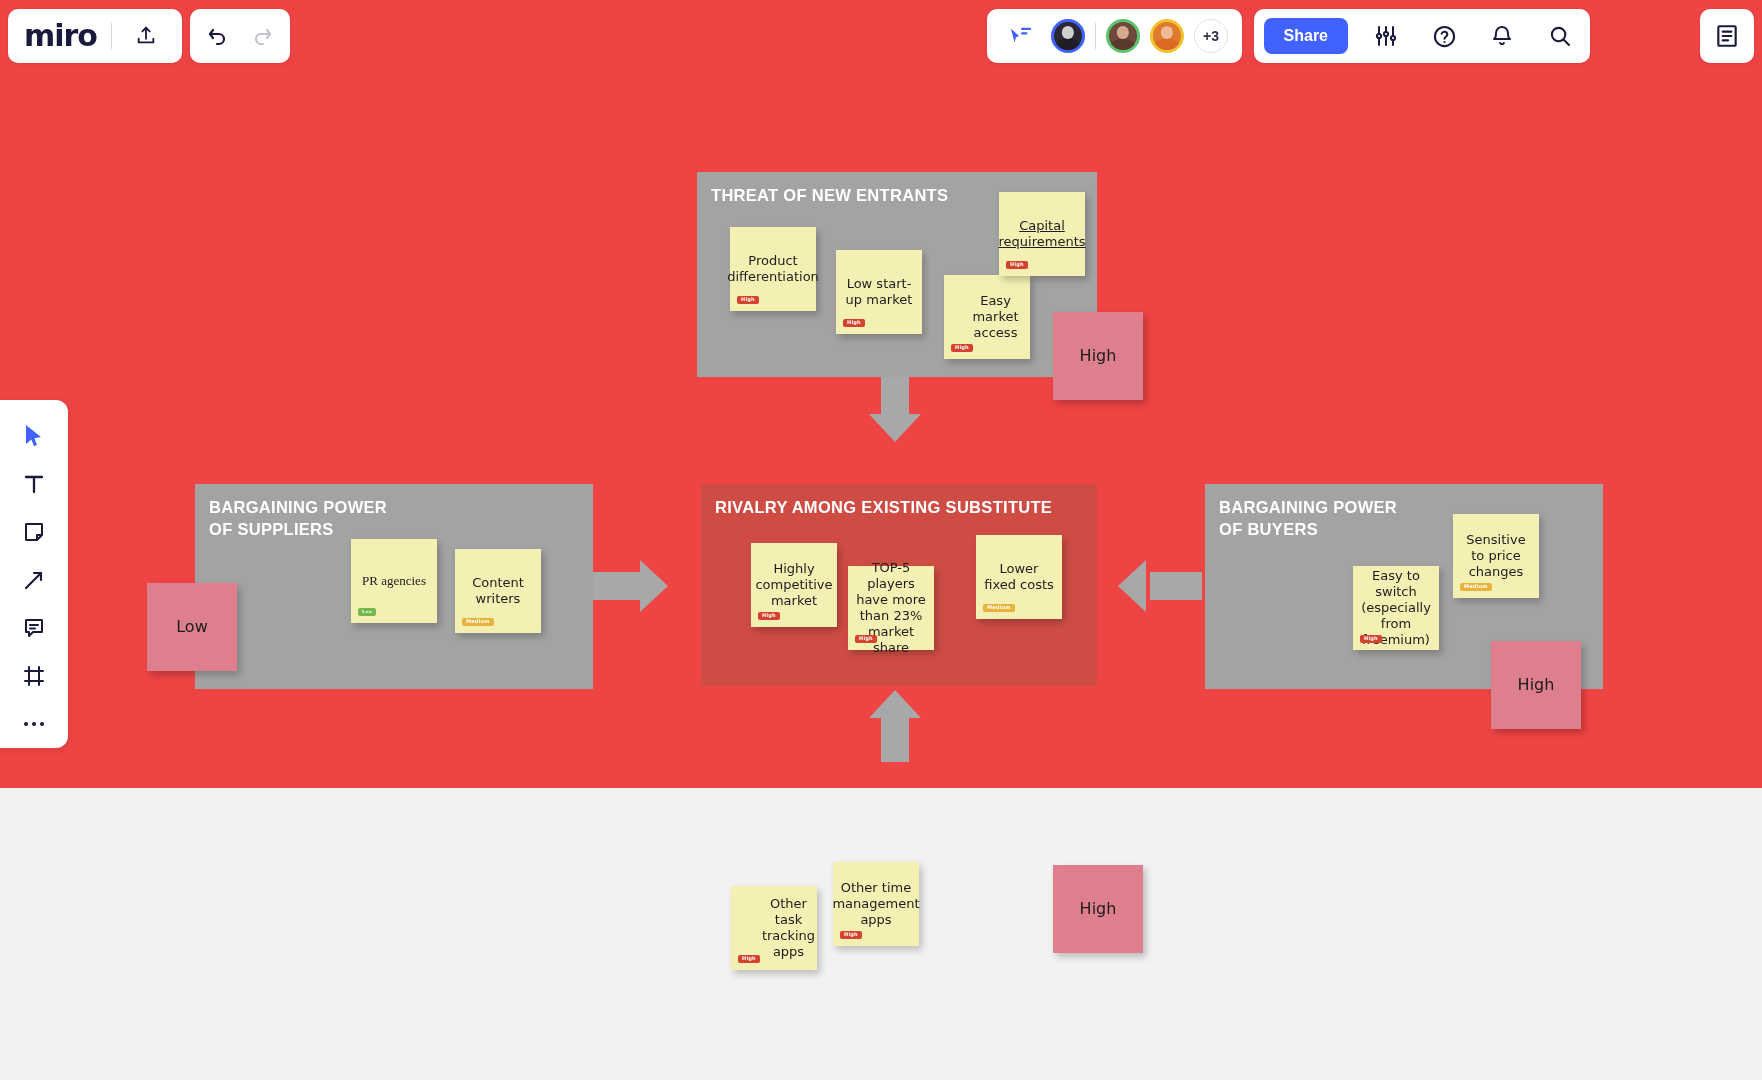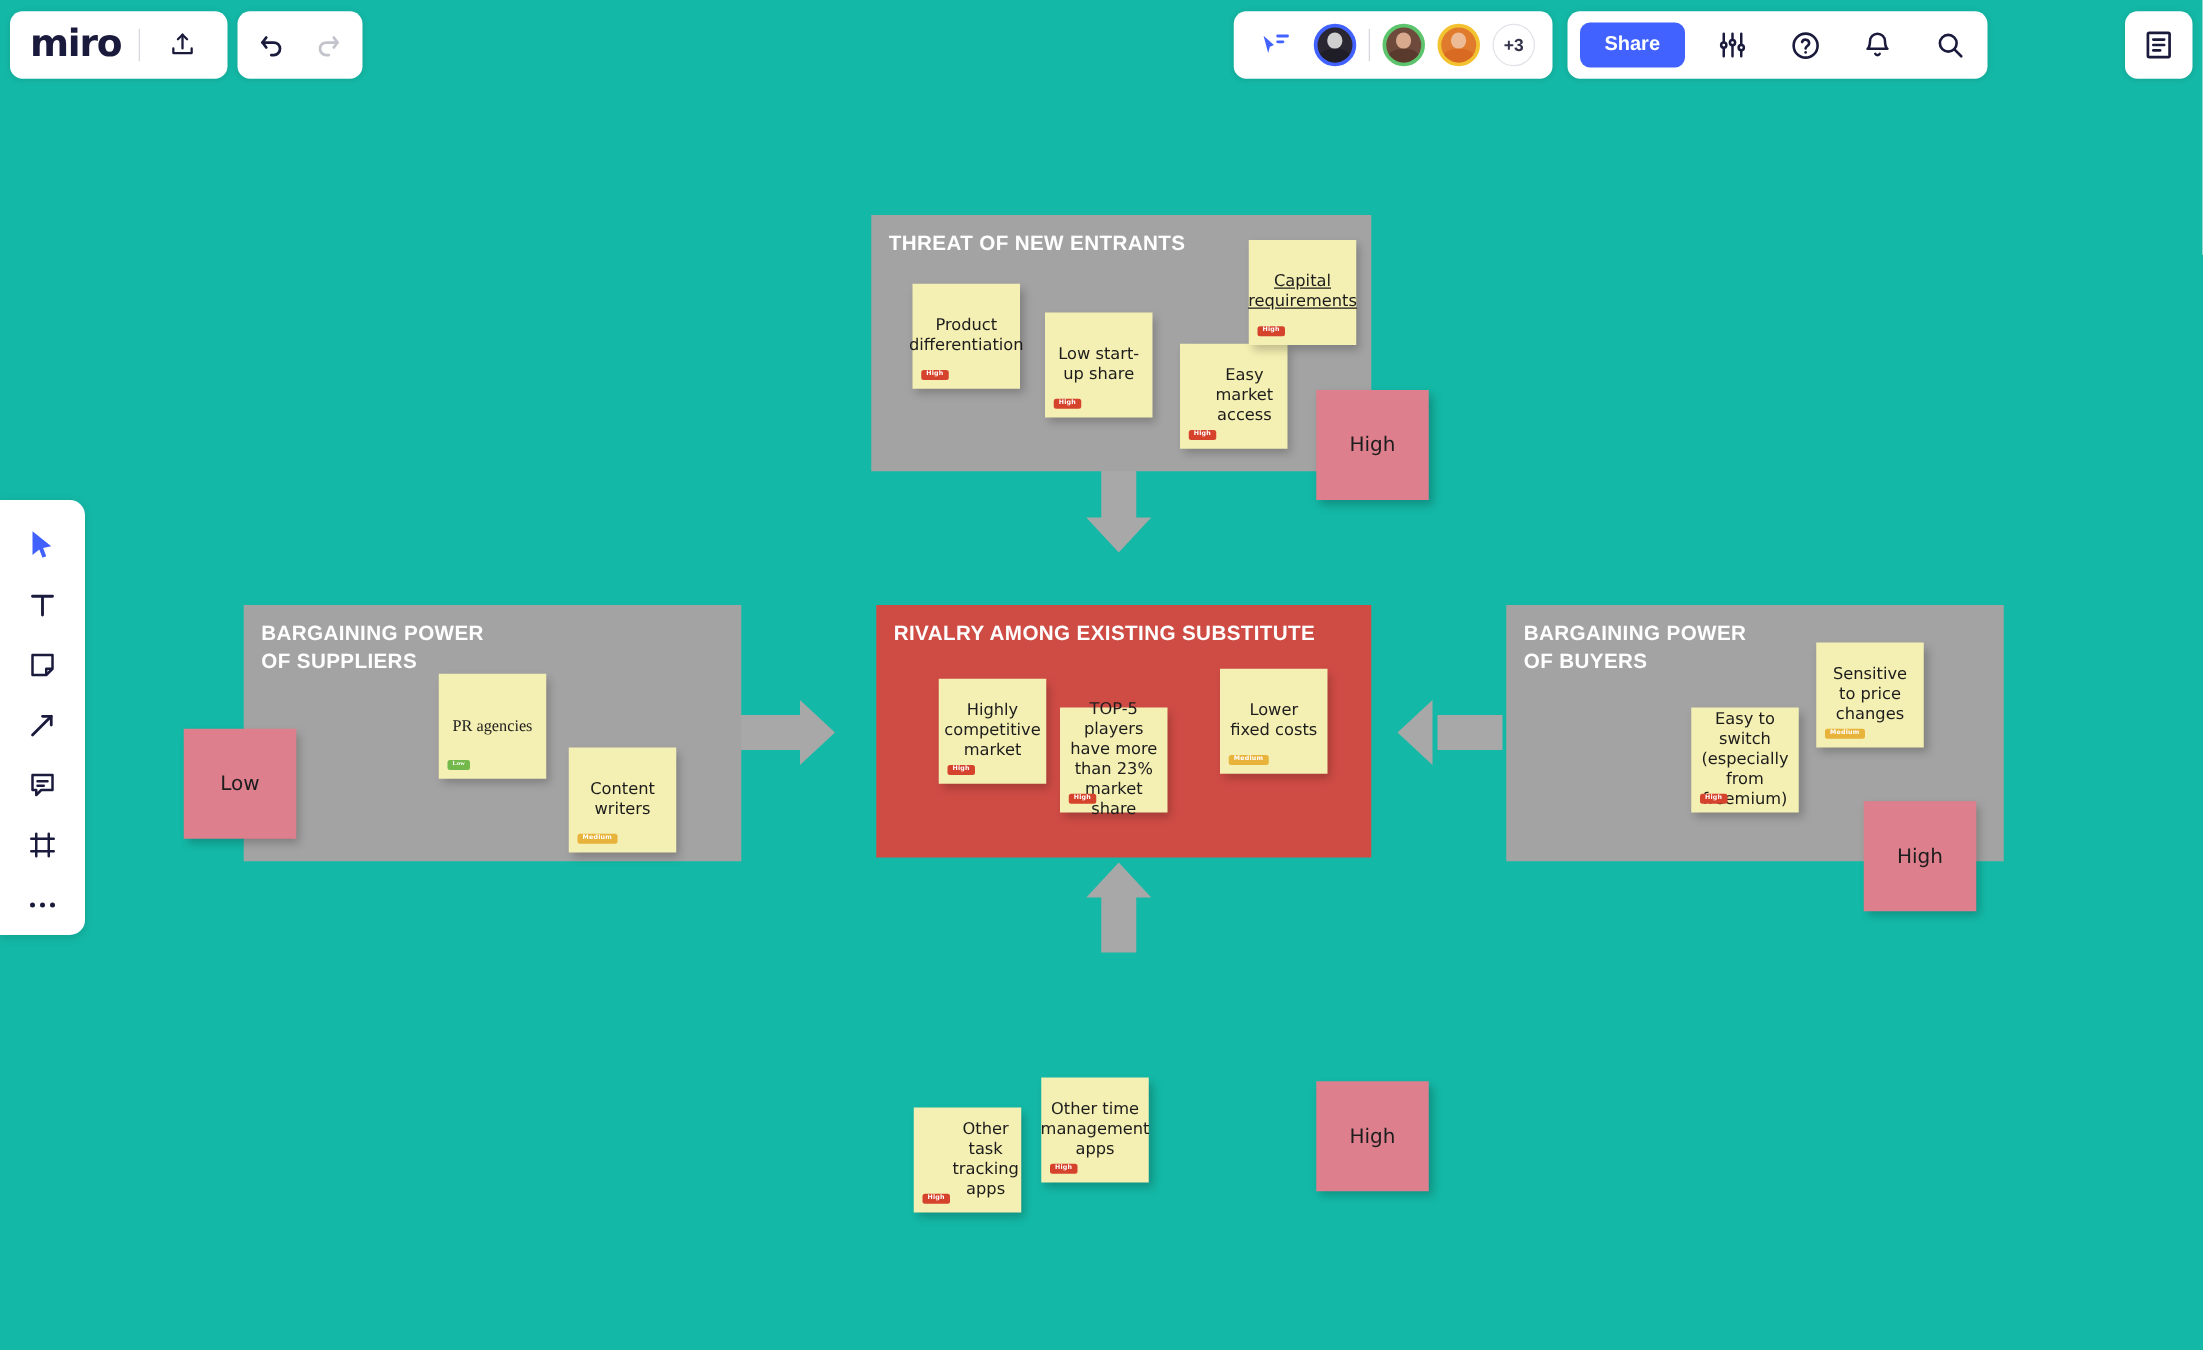--- a/index.html
+++ b/index.html
@@ -2,21 +2,21 @@
 <html><head>
 <meta charset="utf-8">
 <style>
   * { box-sizing: border-box; margin: 0; padding: 0; }
   html, body {
     width: 1762px; height: 1080px;
     background: #f2f2f2;
     font-family: "Liberation Sans", sans-serif;
     overflow: hidden;
   }
-  .canvas { position: relative; width: 1762px; height: 1080px; background: #14b8a6; }
+  .canvas { position: relative; width: 1762px; height: 788px; background: #ef4444; }
 
   
   .topbar { position: absolute; top: 0; left: 0; width: 1762px; height: 72px; z-index: 60; }
   .tb-group {
     position: absolute; background: #fff; border-radius: 10px;
     box-shadow: 0 1px 5px rgba(0,0,0,.10);
     display: flex; align-items: center; height: 54px;
   }
   #logo-group { left: 8px; top: 9px; padding: 0 16px; gap: 14px; }
   .miro-logo {
@@ -272,21 +272,21 @@
   </div>
 
   <div class="force-box" style="left:697px; top:172px; width:400px; height:205px;">
     <div class="force-title">THREAT OF NEW ENTRANTS</div>
   </div>
   <div class="sticky" style="left:730px; top:227px; width:86px; height:84px;">
     <span>Product differentiation</span>
     <span class="tag high">High</span>
   </div>
   <div class="sticky" style="left:836px; top:250px; width:86px; height:84px;">
-    <span>Low start-up share</span>
+    <span>Low start-up market</span>
     <span class="tag high">High</span>
   </div>
   <div class="sticky" style="left:944px; top:275px; width:86px; height:84px;padding-left:24px;">
     <span>Easy market access</span>
     <span class="tag high">High</span>
   </div>
   <div class="sticky" style="left:999px; top:192px; width:86px; height:84px;text-decoration:underline;">
     <span>Capital requirements</span>
     <span class="tag high">High</span>
   </div>
@@ -295,21 +295,21 @@
   </div>
 
   <div class="force-box" style="left:195px; top:484px; width:398px; height:205px;">
     <div class="force-title">BARGAINING POWER
 OF SUPPLIERS</div>
   </div>
   <div class="sticky" style="left:351px; top:539px; width:86px; height:84px;font-family:Liberation Serif, serif;">
     <span>PR agencies</span>
     <span class="tag low">Low</span>
   </div>
-  <div class="sticky" style="left:455px; top:598px; width:86px; height:84px;">
+  <div class="sticky" style="left:455px; top:549px; width:86px; height:84px;">
     <span>Content writers</span>
     <span class="tag medium">Medium</span>
   </div>
   <div class="sticky verdict" style="left:147px; top:583px; width:90px; height:88px;">
     <span>Low</span>
   </div>
 
   <div class="force-box center" style="left:701px; top:484px; width:396px; height:202px;">
     <div class="force-title">RIVALRY AMONG EXISTING SUBSTITUTE</div>
   </div>

